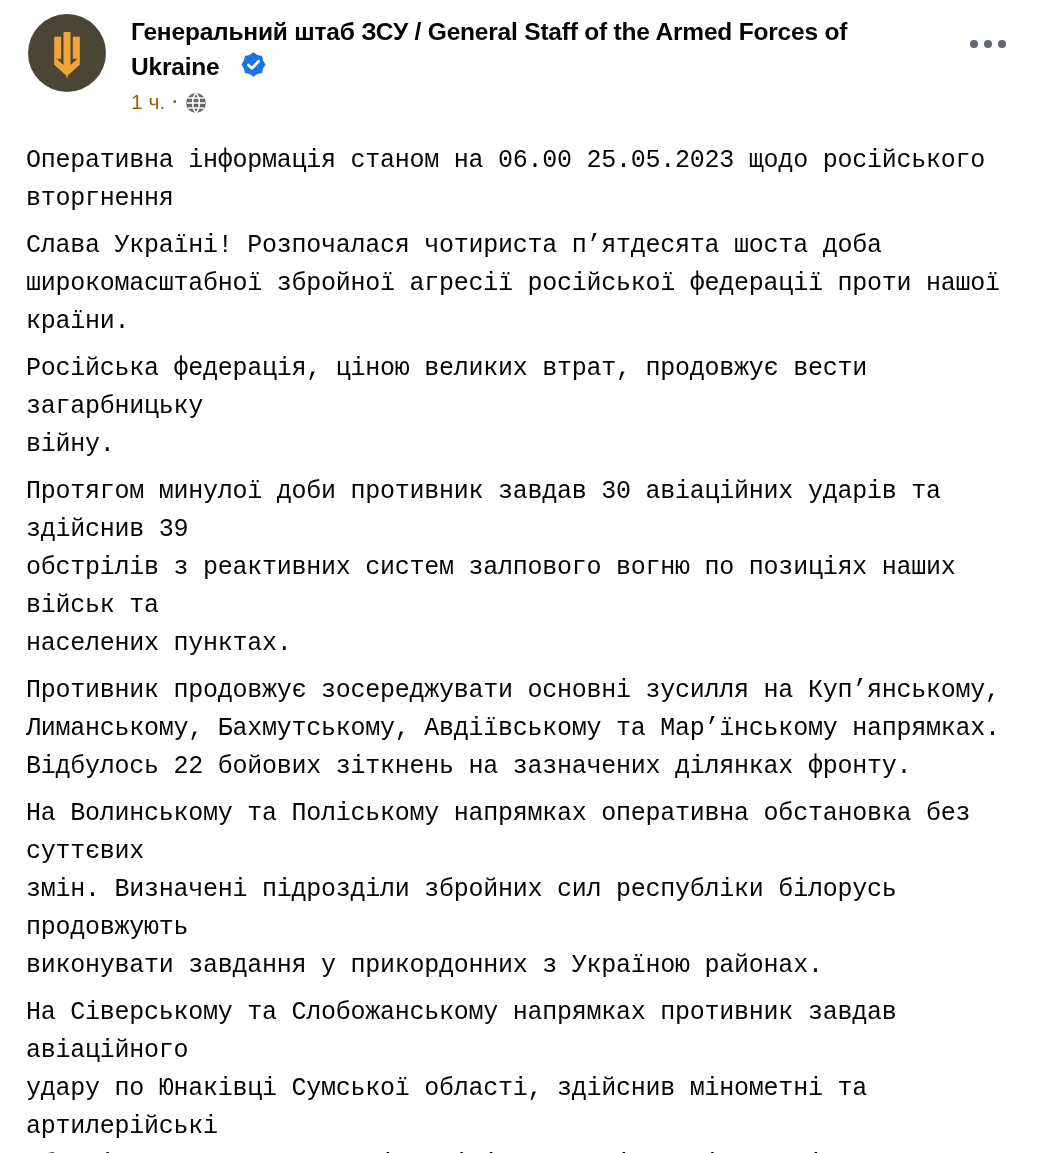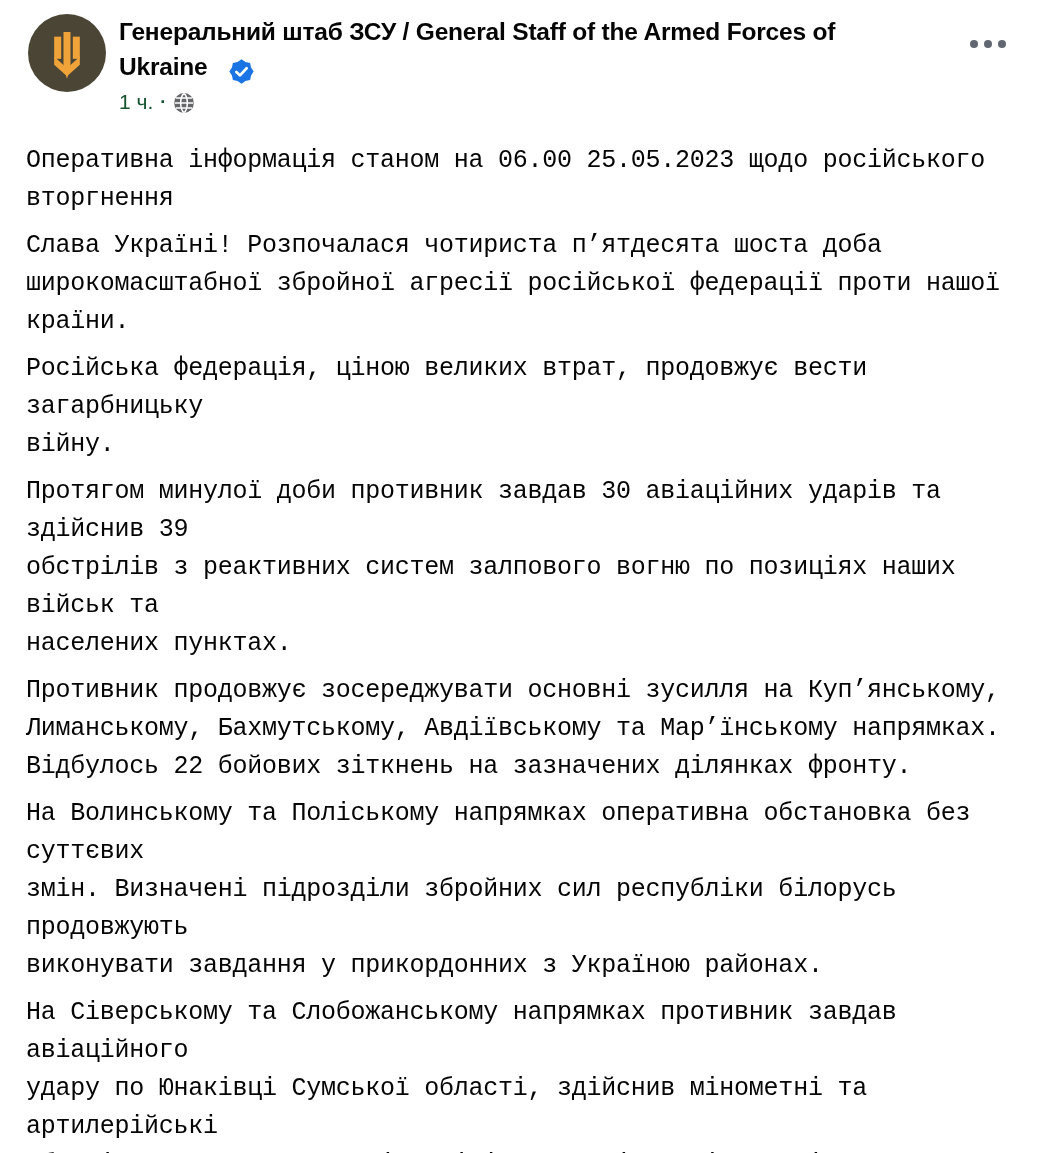--- a/index.html
+++ b/index.html
@@ -21,35 +21,35 @@
   .avatar {
     width: 78px; height: 78px;
     border-radius: 50%;
     background: #4b4536;
     flex: 0 0 78px;
     display: flex; align-items: center; justify-content: center;
     margin-top: 2px;
     cursor: pointer;
   }
   .avatar svg { width: 56px; height: 56px; }
-  .header-text { margin-left: 13px; padding-top: 2px; min-width: 0; }
+  .header-text { margin-left: 25px; padding-top: 2px; min-width: 0; }
   .page-name {
     font-weight: 700;
     font-size: 24.5px;
     line-height: 35px;
     letter-spacing: -0.2px;
     color: #050505;
     cursor: pointer;
   }
-  .name-line2 { display: flex; align-items: flex-end; gap: 22px; }
+  .name-line2 { display: flex; align-items: flex-start; gap: 22px; }
   .badge-icon { width: 25px; height: 25px; margin-top: 3px; }
   .meta-row {
     display: flex; align-items: center; gap: 7px;
     margin-top: 5px;
-    color: #14532d;
+    color: #a16207;
     font-size: 21px;
     line-height: 26px;
   }
   .meta-sep { font-weight: 700; font-size: 18px; }
   .globe-icon { width: 22px; height: 22px; margin-top: 1px; }
 
   .menu-button {
     position: absolute;
     top: 34px; right: 39px;
     display: flex; align-items: center; gap: 6px;

